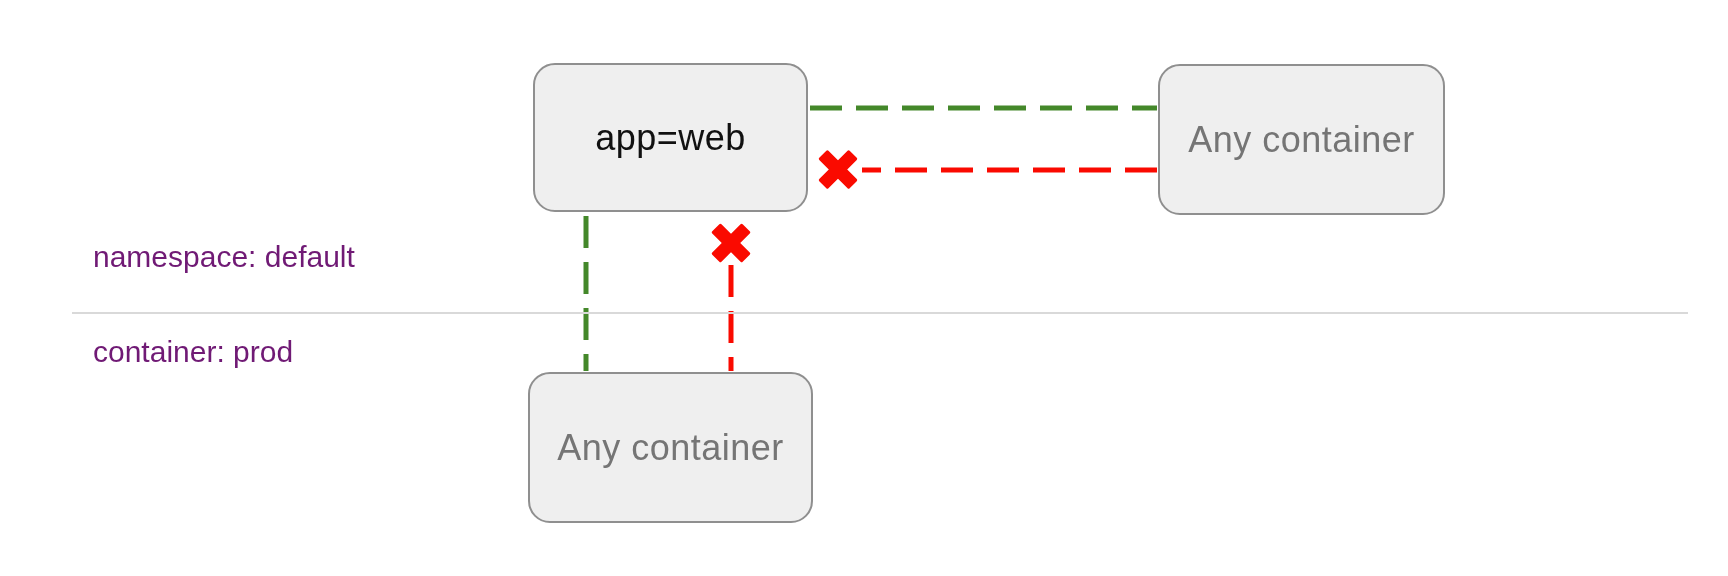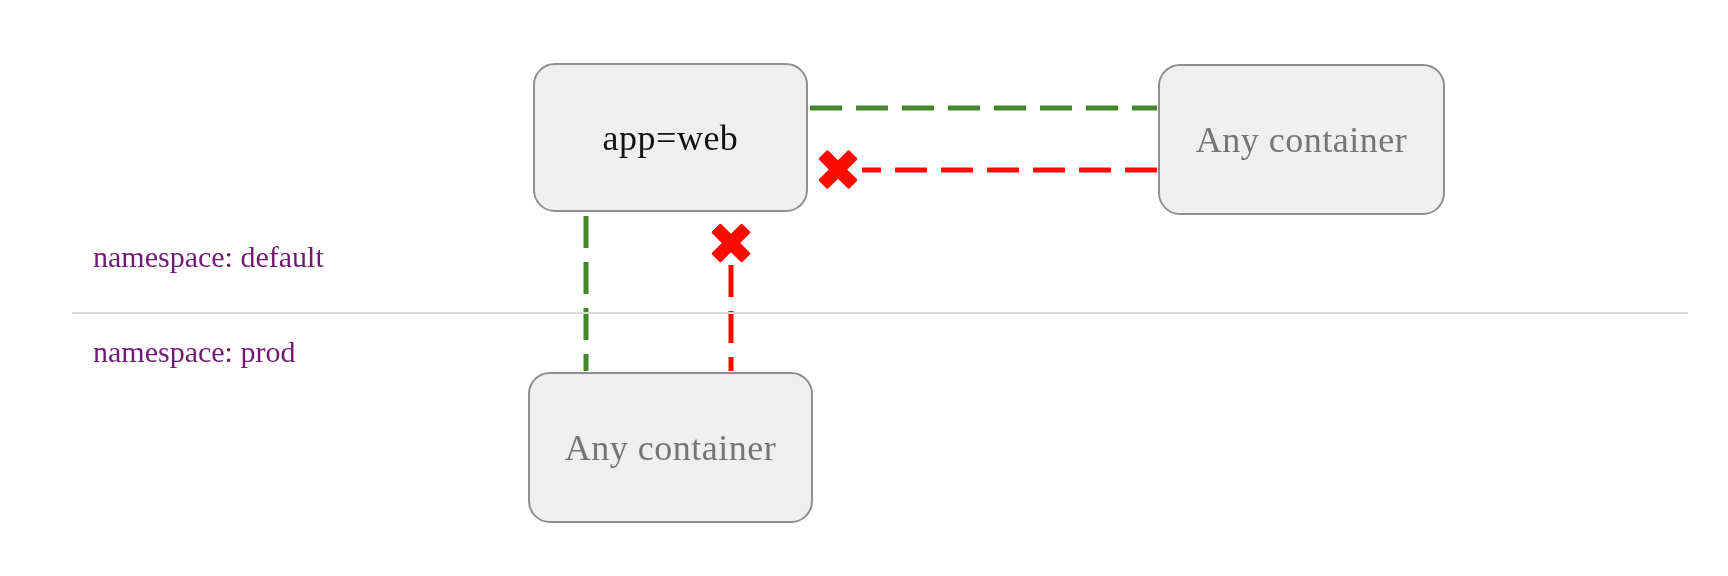--- a/index.html
+++ b/index.html
@@ -7,21 +7,20 @@
     padding: 0;
     background: #ffffff;
     font-family: "Liberation Sans", sans-serif;
   }
   .canvas {
     position: relative;
     width: 1728px;
     height: 576px;
     background: #ffffff;
     overflow: hidden;
-    font-family: Liberation Serif, serif;
   }
   .edges-svg {
     position: absolute;
     left: 0;
     top: 0;
     width: 1728px;
     height: 576px;
   }
   .node {
     position: absolute;
@@ -109,15 +108,15 @@
   </div>
 
   <div class="node node-any-bottom">
     <span>Any container</span>
   </div>
 
   <div class="ns-label ns-label-default">namespace: default</div>
 
   <div class="ns-divider"></div>
 
-  <div class="ns-label ns-label-prod">namespace: prod</div>
+  <div class="ns-label ns-label-prod">container: prod</div>
 
 </div>
 
 </body></html>

